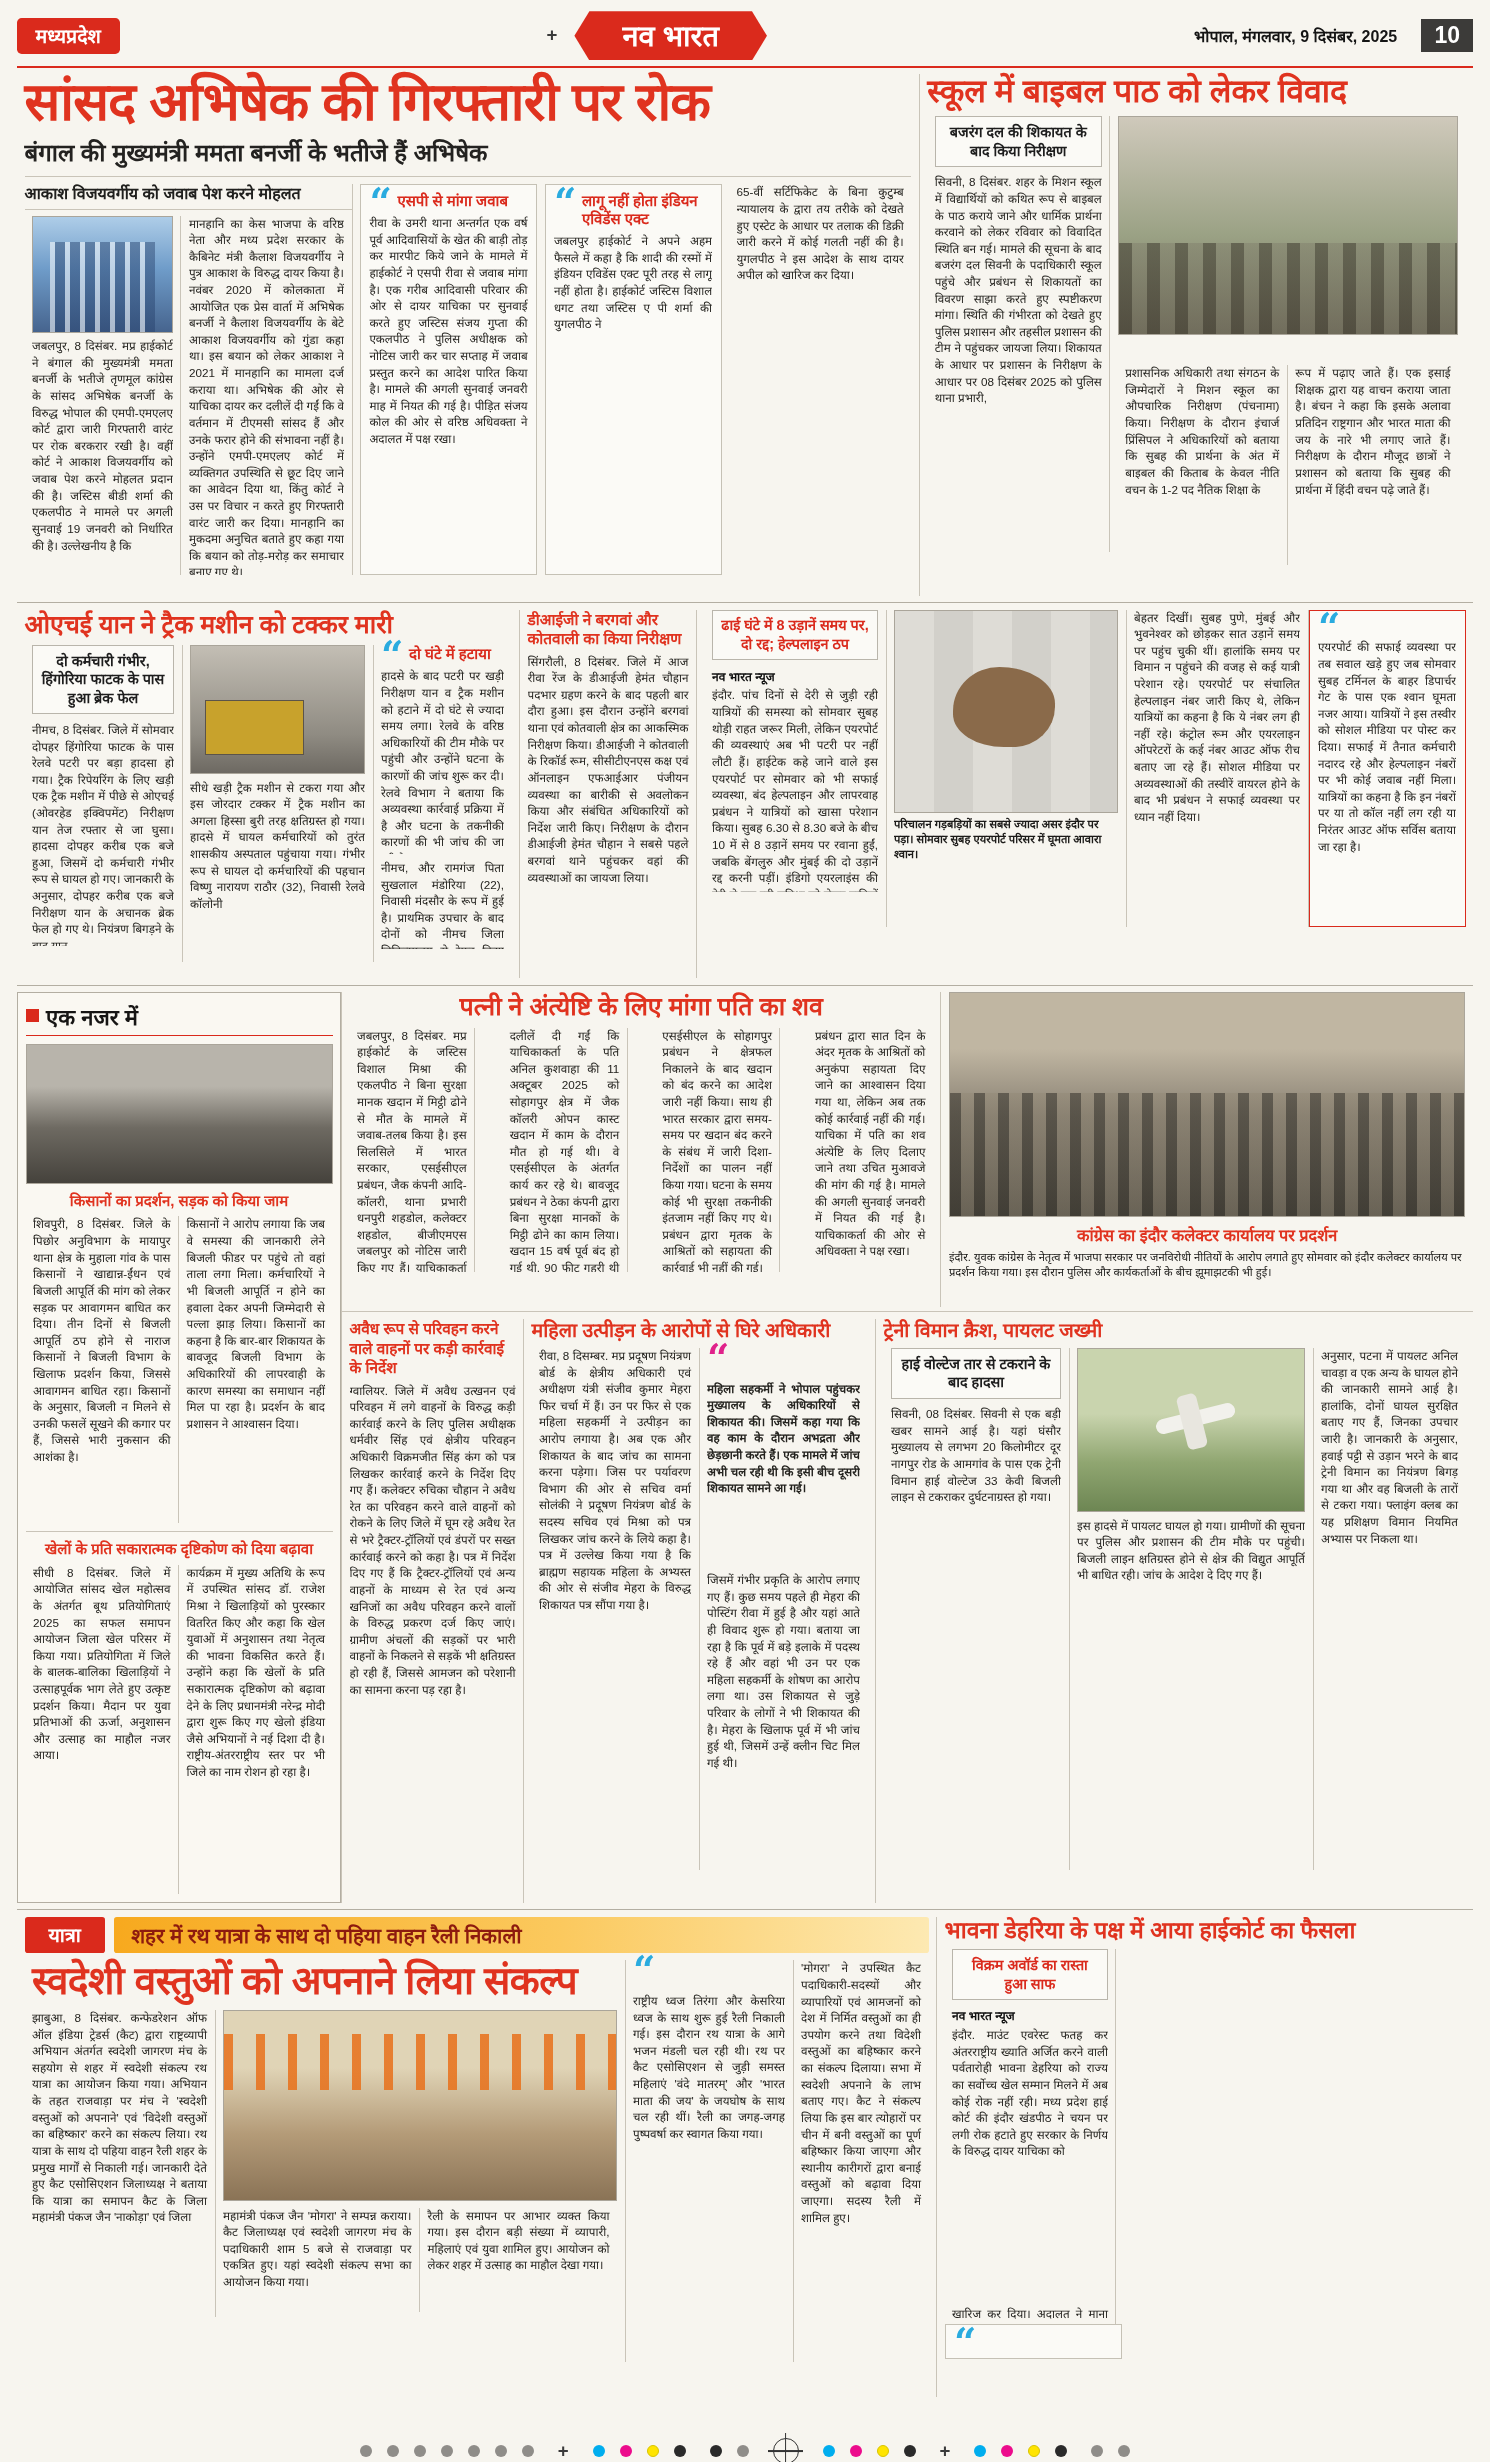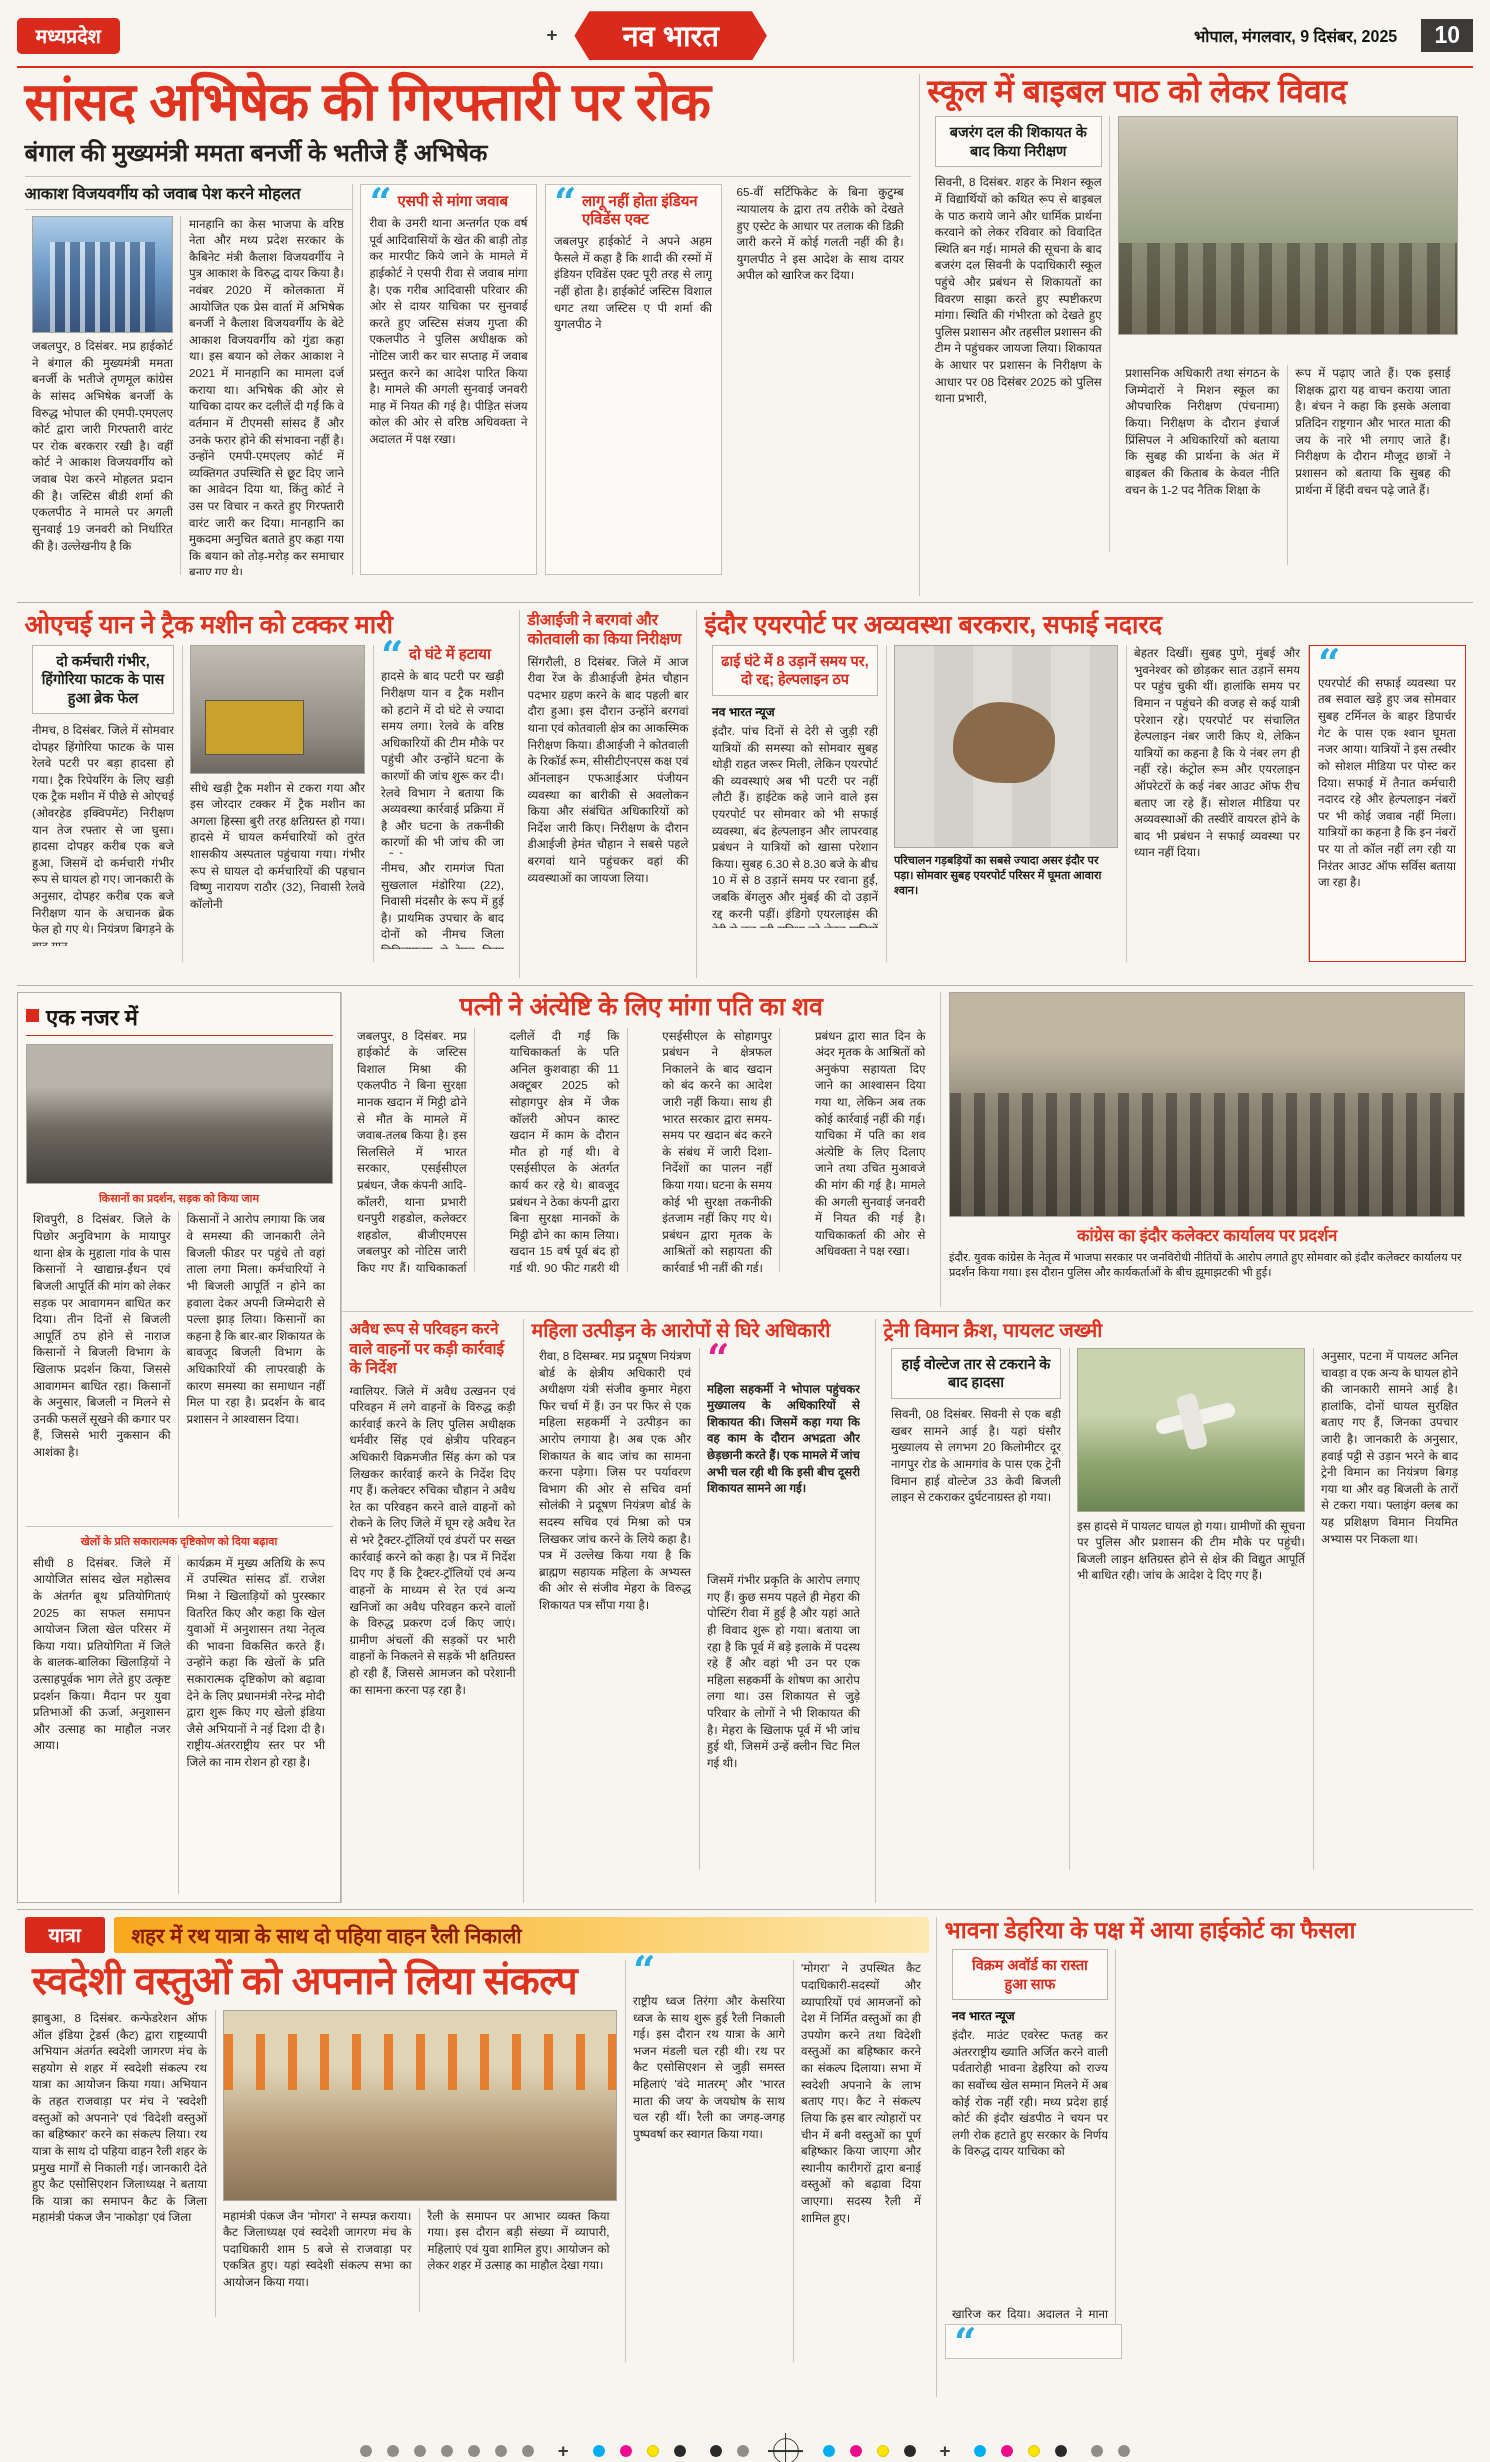--- a/index.html
+++ b/index.html
@@ -73,21 +73,21 @@
   .ph-rally::after{content:"";position:absolute;left:0;right:0;top:12%;height:30%;
     background:repeating-linear-gradient(90deg,rgba(232,112,26,.85) 0 9.3px,transparent 9.3px 32px);}
   .caption{font-size:11.2px;font-weight:bold;color:#1c1b19;margin-top:4.7px;line-height:1.35;overflow:hidden;}
   .cap-title{color:var(--hlred);font-size:16.3px;font-weight:bold;text-align:center;margin:6.5px 0 3.7px;}
 
   
   .glance{border:0.9px solid #b3aea2;padding:7.5px;background:#faf8f2;display:flex;flex-direction:column;}
   .glance-hd{display:flex;align-items:center;gap:7.5px;border-bottom:1.9px solid var(--red);padding-bottom:4.7px;margin-bottom:7.5px;}
   .glance-sq{width:13px;height:13px;background:var(--red);}
   .glance-title{font-size:22px;font-weight:bold;color:#161514;}
-  .g-story-title{color:var(--hlred);font-size:11px;font-weight:bold;text-align:center;margin:8.4px 0 5.6px;line-height:1.25;}
+  .g-story-title{color:var(--hlred);font-size:15px;font-weight:bold;text-align:center;margin:8.4px 0 5.6px;line-height:1.25;}
   .g-div{border-top:0.9px solid var(--rule);margin-top:7.5px;}
 
   
   .yatra-row{display:flex;align-items:stretch;gap:9.3px;margin-bottom:7.5px;}
   .yatra-tab{background:var(--red);color:#fff;font-weight:bold;font-size:19.6px;padding:4.7px 24px;display:flex;align-items:center;border-radius:2.8px;}
   .yatra-banner{flex:1;background:linear-gradient(90deg,#f7a91e 0%,#fbc95e 55%,#fde9b2 100%);color:#8d1a0e;
     font-size:20.5px;font-weight:bold;display:flex;align-items:center;padding:3.7px 17px;border-radius:2.8px;}
   .hl-xxl{color:var(--hlred);font-size:39px;font-weight:bold;line-height:1.08;margin-bottom:7.5px;letter-spacing:-0.5px;}
 
   
@@ -201,21 +201,20 @@
         </div>
       </div>
     </article>
 
     <article style="width:177px;" class="divR colpad">
       <h3 class="hl-col">डीआईजी ने बरगवां और कोतवाली का किया निरीक्षण</h3>
       <p class="bodytxt" style="height:298px;">सिंगरौली, 8 दिसंबर. जिले में आज रीवा रेंज के डीआईजी हेमंत चौहान पदभार ग्रहण करने के बाद पहली बार दौरा हुआ। इस दौरान उन्होंने बरगवां थाना एवं कोतवाली क्षेत्र का आकस्मिक निरीक्षण किया। डीआईजी ने कोतवाली के रिकॉर्ड रूम, सीसीटीएनएस कक्ष एवं ऑनलाइन एफआईआर पंजीयन व्यवस्था का बारीकी से अवलोकन किया और संबंधित अधिकारियों को निर्देश जारी किए। निरीक्षण के दौरान डीआईजी हेमंत चौहान ने सबसे पहले बरगवां थाने पहुंचकर वहां की व्यवस्थाओं का जायजा लिया।</p>
     </article>
 
     <article style="flex:1;" class="colpad">
-      <h1 class="hl-m">इंदौर एयरपोर्ट पर अव्यवस्था बरकरार, सफाई नदारद</h1>
       <div class="row" style="height:317px;">
         <div style="width:182px;" class="colpad divR">
           <div class="kbox red">ढाई घंटे में 8 उड़ानें समय पर, दो रद्द; हेल्पलाइन ठप</div>
           <div class="byline">नव भारत न्यूज</div>
           <p class="bodytxt" style="height:205px;">इंदौर. पांच दिनों से देरी से जुड़ी रही यात्रियों की समस्या को सोमवार सुबह थोड़ी राहत जरूर मिली, लेकिन एयरपोर्ट की व्यवस्थाएं अब भी पटरी पर नहीं लौटी हैं। हाईटेक कहे जाने वाले इस एयरपोर्ट पर सोमवार को भी सफाई व्यवस्था, बंद हेल्पलाइन और लापरवाह प्रबंधन ने यात्रियों को खासा परेशान किया। सुबह 6.30 से 8.30 बजे के बीच 10 में से 8 उड़ानें समय पर रवाना हुईं, जबकि बेंगलुरु और मुंबई की दो उड़ानें रद्द करनी पड़ीं। इंडिगो एयरलाइंस की देरी से चल रही सुविधा को लेकर यात्रियों ने सवाल उठाए।</p>
         </div>
         <div style="width:240px;" class="colpad divR">
           <div class="ph ph-dog" style="height:203px;"></div>
           <p class="caption" style="height:93px;">परिचालन गड़बड़ियों का सबसे ज्यादा असर इंदौर पर पड़ा। सोमवार सुबह एयरपोर्ट परिसर में घूमता आवारा श्वान।</p>
         </div>

